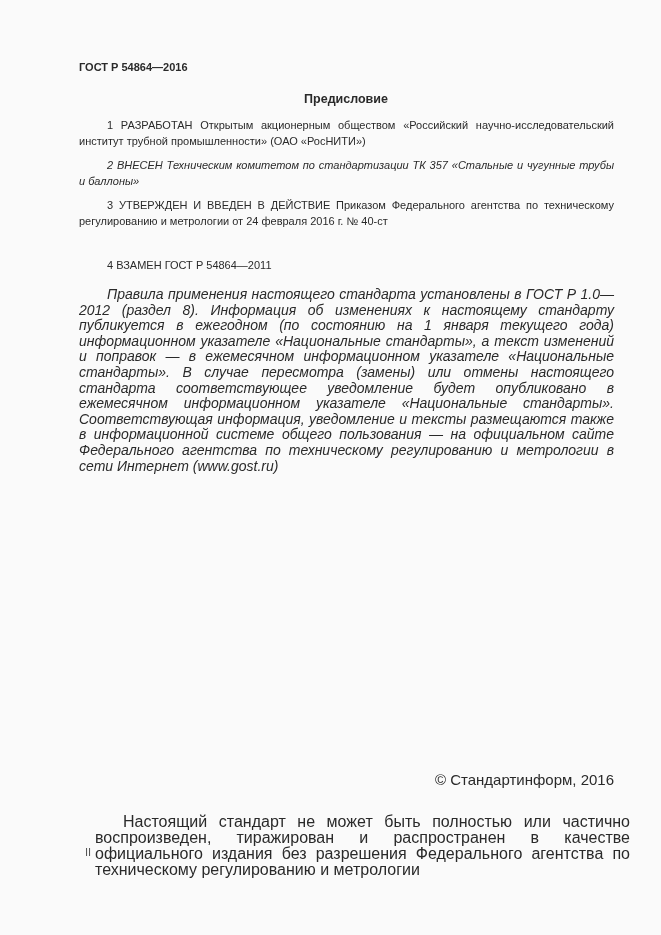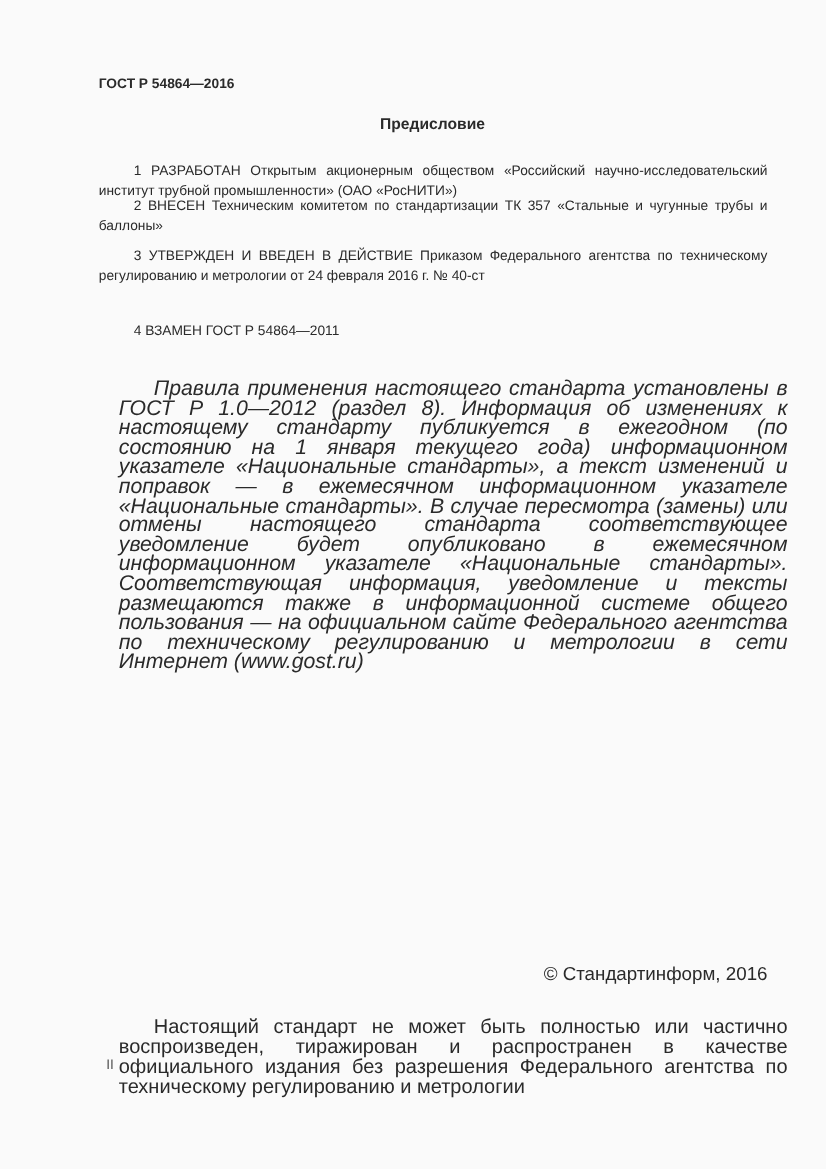--- a/index.html
+++ b/index.html
@@ -40,35 +40,35 @@
       font-size: 11px;
       line-height: 16px;
       text-align: justify;
       color: #2a2a2a;
       margin: 0;
     }
     .para .indent {
       display: inline-block;
       width: 28px;
     }
-    .p1 { top: 129px; }
-    .p2 { top: 157px; }
+    .p1 { top: 117px; }
+    .p2 { top: 157px; font-style: italic; }
     .p3 { top: 197px; }
     .p4 { top: 237px; margin-top: 20px; }
     .italic-block {
       position: absolute;
       left: 79px;
       width: 535px;
       top: 287px;
-      font-size: 17px;
+      font-size: 14px;
       line-height: 15.6px;
       font-style: italic;
       text-align: justify;
       color: #2a2a2a;
-      margin: 16px;
+      margin: 0;
     }
     .italic-block .indent {
       display: inline-block;
       width: 28px;
     }
     .copyright {
       position: absolute;
       right: 47px;
       top: 771px;
       font-size: 15px;

